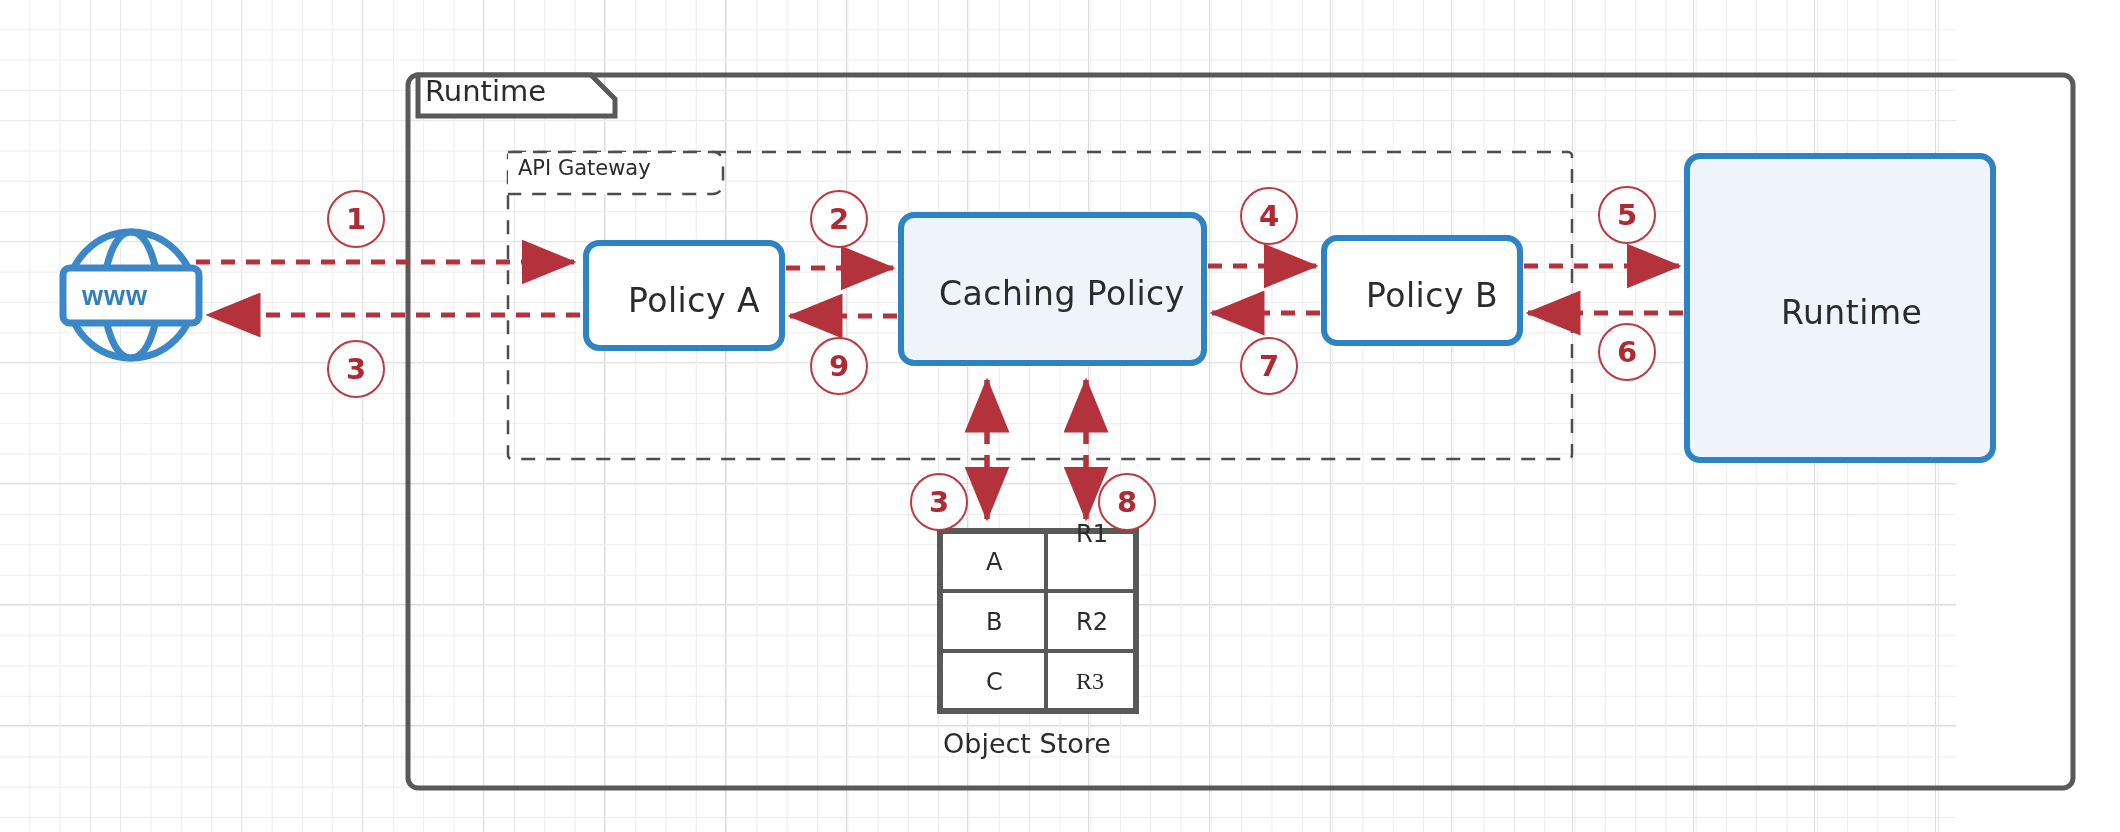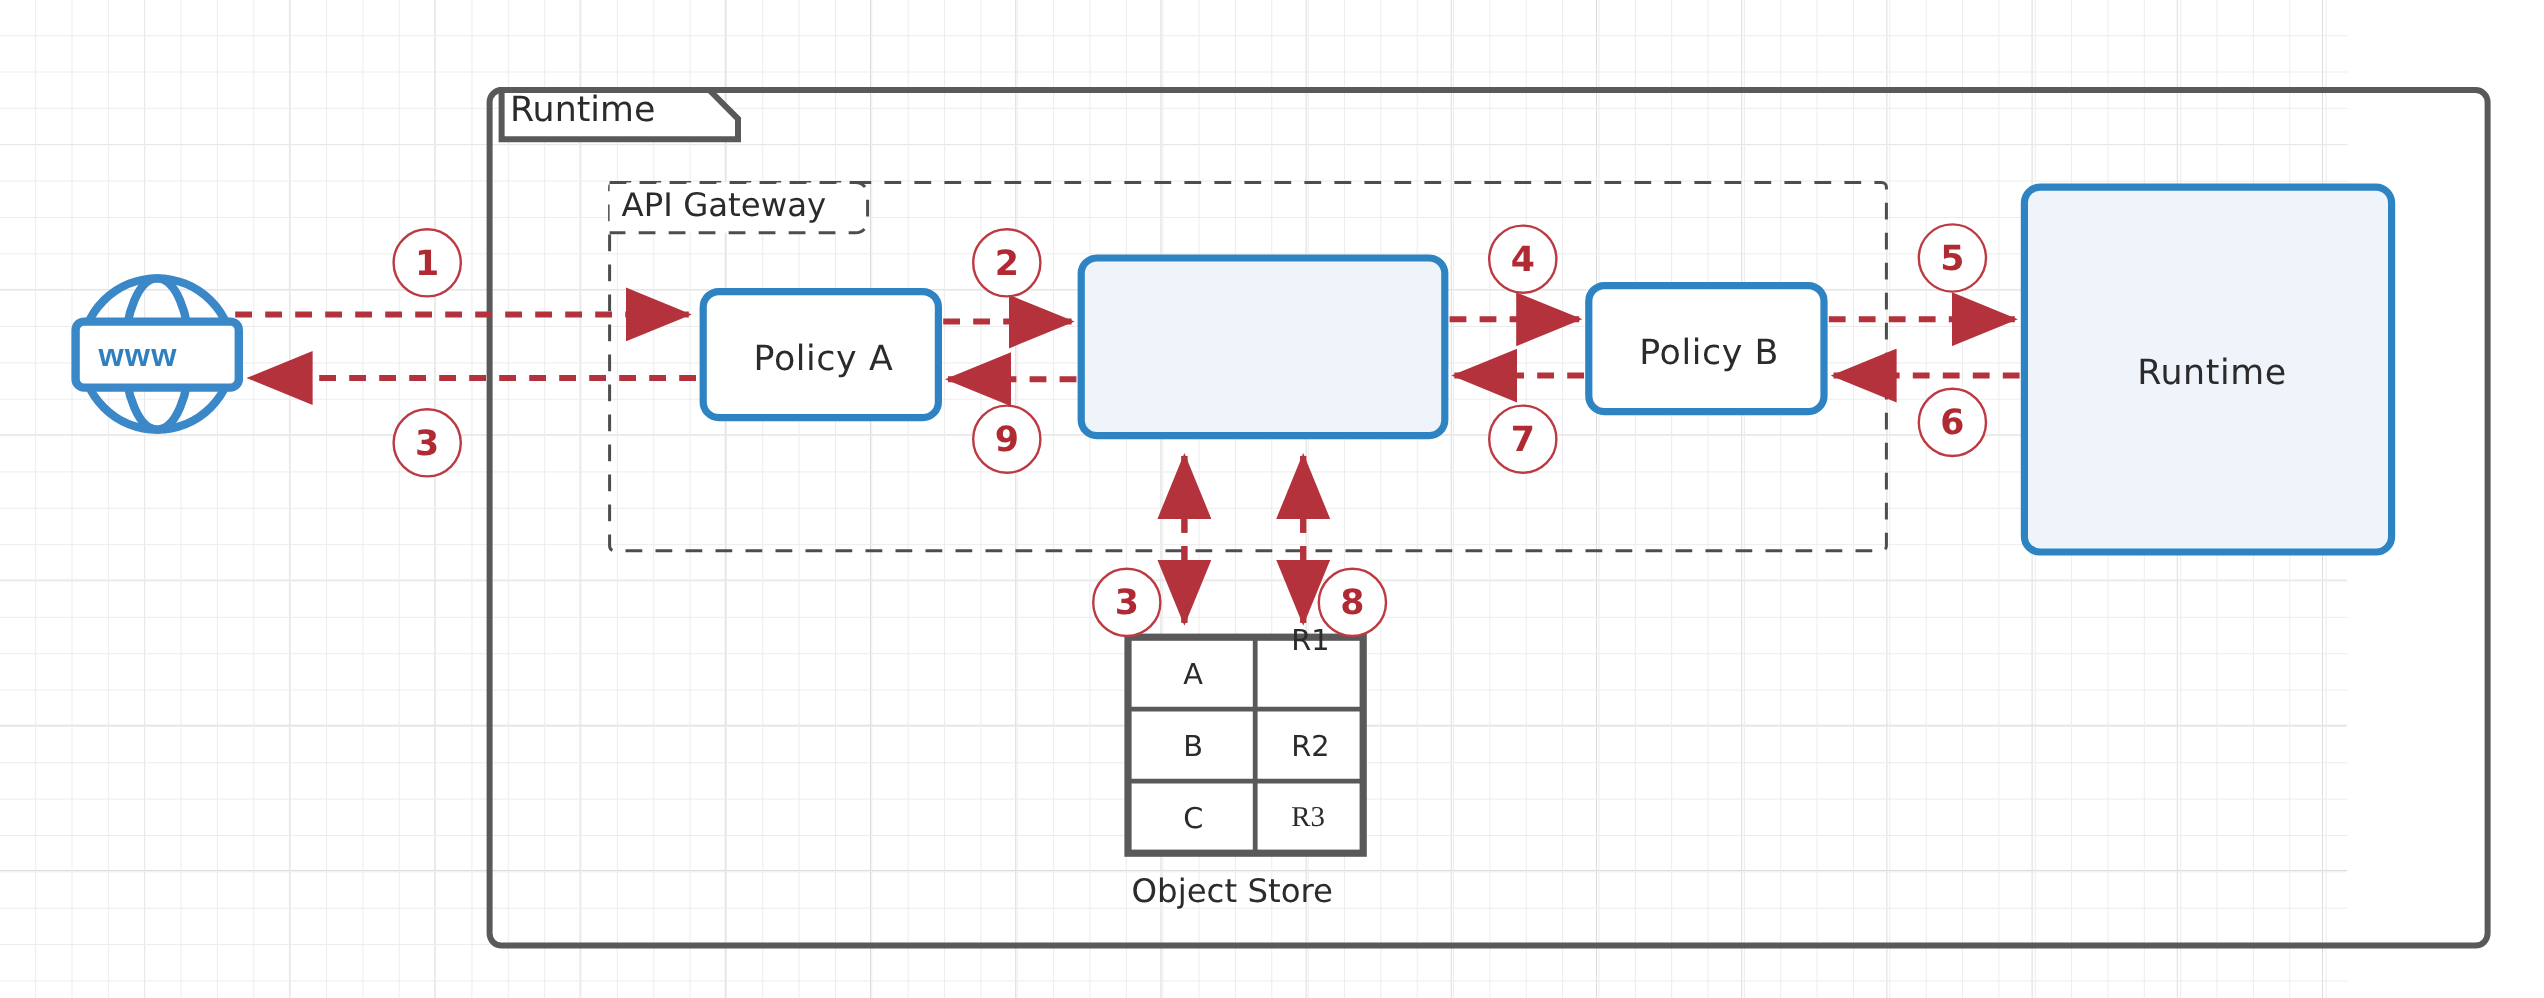--- a/index.html
+++ b/index.html
@@ -21,23 +21,23 @@
     background-position:-1px -1px,-1px -1px,-1px -1px,-1px -1px;
   }
   svg.layer{position:absolute;left:0;top:0;width:2120px;height:832px;}
   .lbl{
     position:absolute;
     font-family:"DejaVu Sans", sans-serif;
     color:#2b2b2b;
     white-space:nowrap;
     pointer-events:none;
   }
-  .boxlabel{font-size:29px;letter-spacing:.5px;text-align:right;}
+  .boxlabel{font-size:33px;letter-spacing:.5px;text-align:right;}
   .runtime-label{font-size:29px;}
-  .gw-label{font-size:27px;}
+  .gw-label{font-size:21px;}
   .cell-label{font-size:24px;}
   .store-label{font-size:27px;}
   .num{
     position:absolute;
     width:54px;height:54px;border-radius:50%;
     border:2px solid #bc3a42;
     background:#ffffff;
     color:#b02a33;
     font-weight:bold;font-size:29px;
     display:flex;align-items:center;justify-content:center;
@@ -124,20 +124,21 @@
   </svg>
 
   <div class="lbl runtime-label" style="left:425px;top:74px;">Runtime</div>
 
   <div class="lbl gw-label" style="left:518px;top:156px;">API Gateway</div>
 
   <div class="www-text" style="left:82px;top:281px;">www</div>
 
   <div class="lbl boxlabel" style="left:628px;top:281px;">Policy A</div>
 
+  <div class="lbl boxlabel" style="left:939px;top:274px;">Caching Policy</div>
 
   <div class="lbl boxlabel" style="left:1366px;top:276px;">Policy B</div>
 
   <div class="lbl boxlabel" style="left:1781px;top:293px;">Runtime</div>
 
   <div class="lbl cell-label" style="left:986px;top:548px;">A</div>
   <div class="lbl cell-label" style="left:1076px;top:520px;">R1</div>
 
   <div class="lbl cell-label" style="left:986px;top:608px;">B</div>
   <div class="lbl cell-label" style="left:1076px;top:608px;">R2</div>

